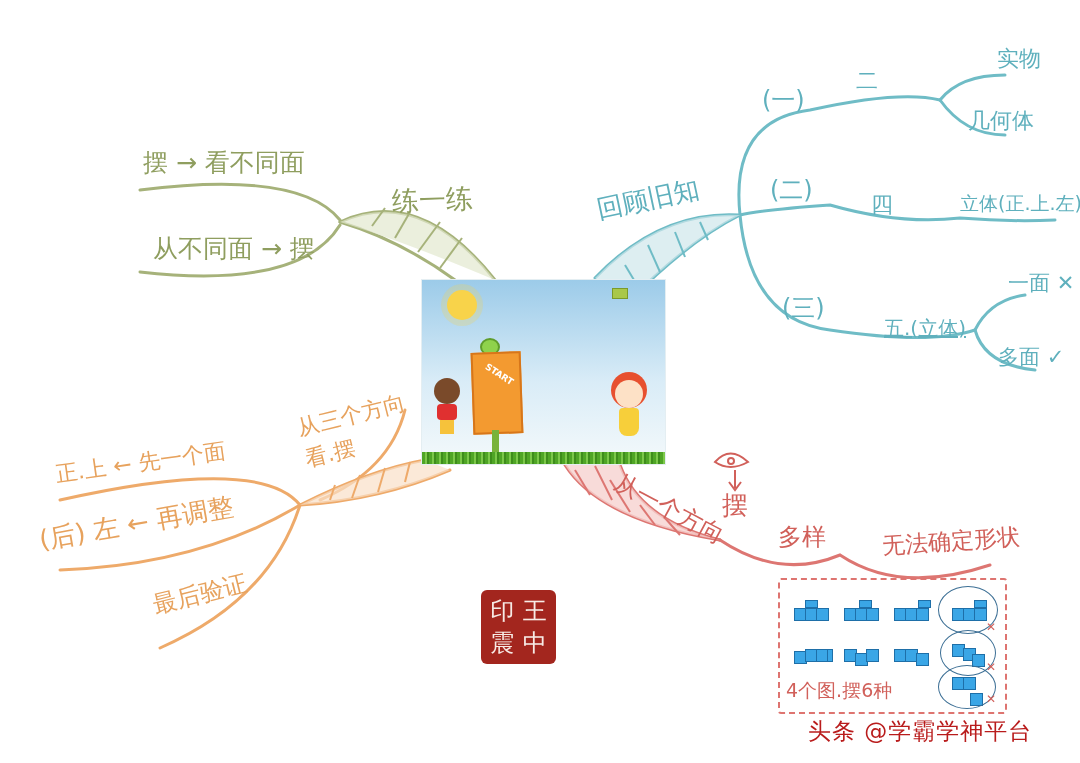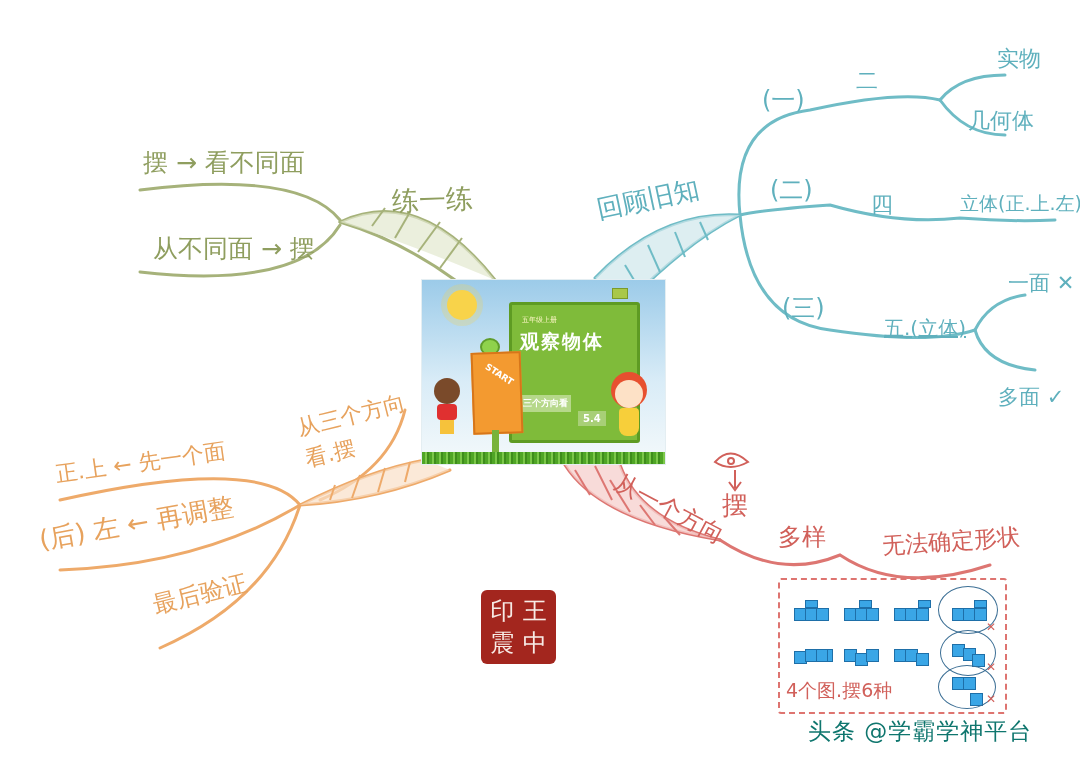--- a/index.html
+++ b/index.html
@@ -55,21 +55,21 @@
   .seal .c { color: #f7ebe6; font-size: 24px; font-family: "DejaVu Serif", serif; text-align: center; line-height: 30px; }
   
   .blocks-box { position: absolute; left: 778px; top: 578px; width: 225px; height: 132px;
                 border: 2px dashed #de7470; border-radius: 3px; }
   .cube-row { position: absolute; display: flex; gap: 14px; }
   .cubeset { position: relative; width: 36px; height: 18px; }
   .cube { position: absolute; width: 11px; height: 11px; background: #3aa6e6; border: 1px solid #1e6fa8; }
   .count-label { position: absolute; left: 6px; top: 98px; font-size: 19px; color: #d1605a; }
   .ring { position: absolute; border: 1.5px solid #3c6f95; border-radius: 50%; }
   .xmark { position: absolute; color: #d1605a; font-size: 12px; }
-  .watermark { position: absolute; left: 808px; top: 716px; font-size: 23px; color: #0f766e;
+  .watermark { position: absolute; left: 808px; top: 716px; font-size: 23px; color: #b91c1c;
                text-shadow: 1px 1px 0 #ffffff, -1px -1px 0 #ffffff; letter-spacing: 1px; }
 </style>
 </head>
 <body>
 
 <div class="canvas">
 
   <svg class="links" viewBox="0 0 1080 763">
 
     <g fill="none" stroke="#a6b27a" stroke-width="3" stroke-linecap="round">
@@ -151,40 +151,34 @@
   <div class="lbl teal" style="left:762px;top:88px;font-size:24px;">(一)</div>
   <div class="lbl teal" style="left:856px;top:70px;font-size:22px;">二</div>
   <div class="lbl teal" style="left:997px;top:48px;font-size:22px;">实物</div>
   <div class="lbl teal" style="left:968px;top:110px;font-size:22px;">几何体</div>
   <div class="lbl teal" style="left:770px;top:178px;font-size:24px;">(二)</div>
   <div class="lbl teal" style="left:871px;top:194px;font-size:22px;">四</div>
   <div class="lbl teal" style="left:960px;top:194px;font-size:19px;">立体(正.上.左)</div>
   <div class="lbl teal" style="left:782px;top:296px;font-size:24px;">(三)</div>
   <div class="lbl teal" style="left:884px;top:318px;font-size:20px;text-decoration:underline;">五.(立体)</div>
   <div class="lbl teal" style="left:1008px;top:273px;font-size:21px;">一面 ✕</div>
-  <div class="lbl teal" style="left:998px;top:347px;font-size:21px;margin-top:40px;">多面 ✓</div>
+  <div class="lbl teal" style="left:998px;top:347px;font-size:21px;">多面 ✓</div>
 
   <div class="lbl orange" style="left:300px;top:398px;font-size:22px;width:120px;white-space:normal;line-height:32px;transform:rotate(-14deg);">从三个方向看.摆</div>
   <div class="lbl orange" style="left:55px;top:452px;font-size:22px;transform:rotate(-8deg);">正.上 ← 先一个面</div>
   <div class="lbl orange" style="left:38px;top:510px;font-size:26px;transform:rotate(-10deg);">(后) 左 ← 再调整</div>
   <div class="lbl orange" style="left:152px;top:582px;font-size:24px;transform:rotate(-14deg);">最后验证</div>
 
   <div class="lbl red" style="left:622px;top:470px;font-size:24px;transform:rotate(28deg);transform-origin:left top;">从一个方向</div>
   <div class="lbl red" style="left:722px;top:492px;font-size:26px;">摆</div>
   <div class="lbl red" style="left:778px;top:525px;font-size:24px;">多样</div>
   <div class="lbl red" style="left:882px;top:530px;font-size:23px;transform:rotate(-4deg);">无法确定形状</div>
 
   <div class="center-img">
     <div class="sun"></div>
-    <div class="board">
-      <div class="grade">五年级上册</div>
-      <div class="title">观察物体</div>
-      <div class="sub">三个方向看</div>
-      <div class="ver">5.4</div>
-    </div>
     <div class="badge"></div>
     <div class="snail"></div>
     <div class="sign">
       <div class="start">START</div>
     </div>
     <div class="pole"></div>
     <div class="boy">
       <div class="head"></div>
         <div class="body"></div>
         <div class="legs"></div>

